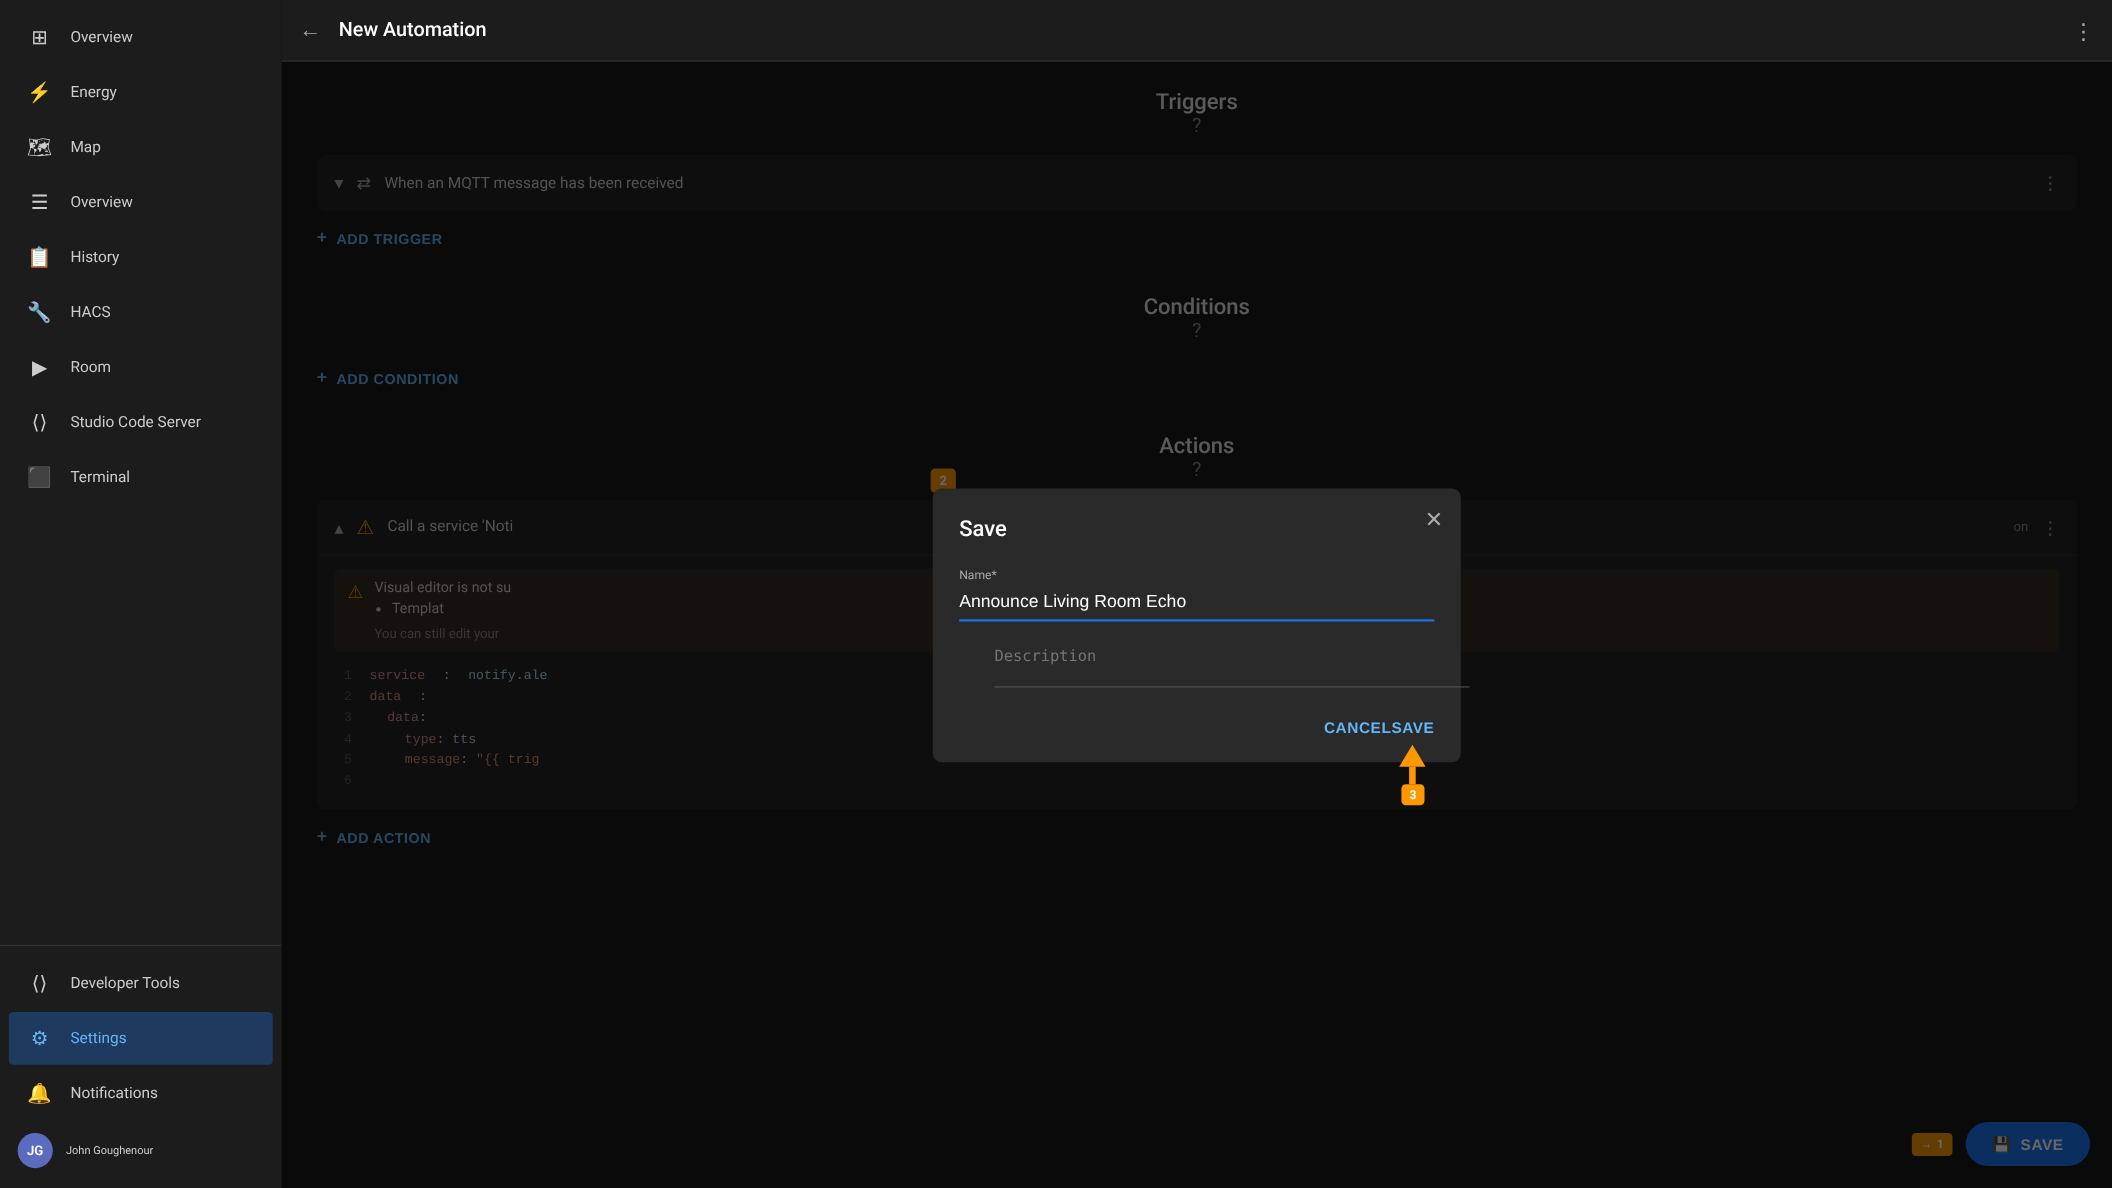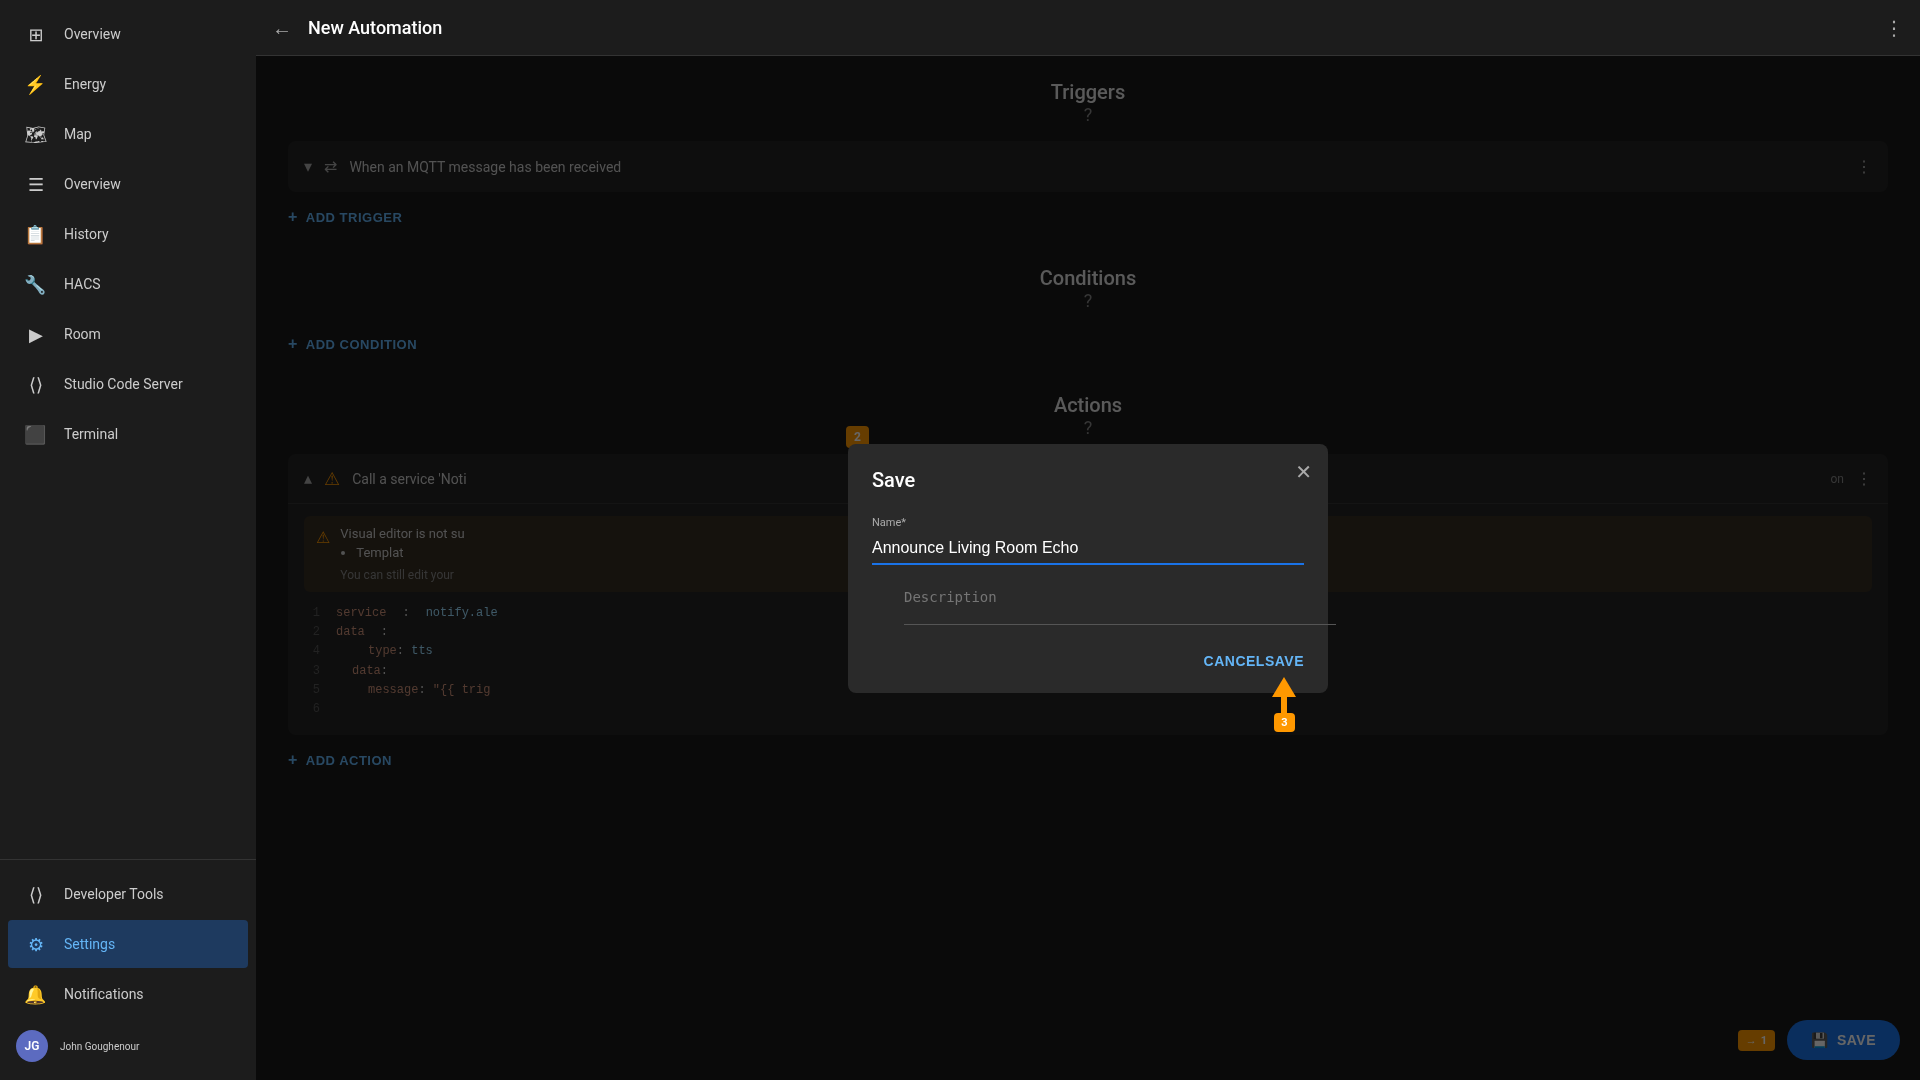--- a/index.html
+++ b/index.html
@@ -610,26 +610,26 @@
                 <span class="code-text code-key">service</span>
                 <span class="code-text">: </span>
                 <span class="code-text code-val">notify.ale</span>
               </div>
             <div class="code-line">
                 <span class="line-num">2</span>
                 <span class="code-text code-key">data</span>
                 <span class="code-text">:</span>
               </div>
             <div class="code-line">
+                <span class="line-num">3</span>
+                <span class="code-text" style="padding-left:16px;display:inline-block;">  <span class="code-key">data</span>:</span>
+              </div>
+            <div class="code-line">
                 <span class="line-num">4</span>
                 <span class="code-text" style="padding-left:32px;display:inline-block;">    <span class="code-key">type</span>: <span class="code-val">tts</span></span>
-              </div>
-            <div class="code-line">
-                <span class="line-num">3</span>
-                <span class="code-text" style="padding-left:16px;display:inline-block;">  <span class="code-key">data</span>:</span>
               </div>
             <div class="code-line">
                 <span class="line-num">5</span>
                 <span class="code-text" style="padding-left:32px;display:inline-block;">    <span class="code-key">message</span>: <span class="code-str">"{{ trig</span></span>
               </div>
             <div class="code-line">
                 <span class="line-num">6</span>
                 <span class="code-text"></span>
               </div>
           </div>

